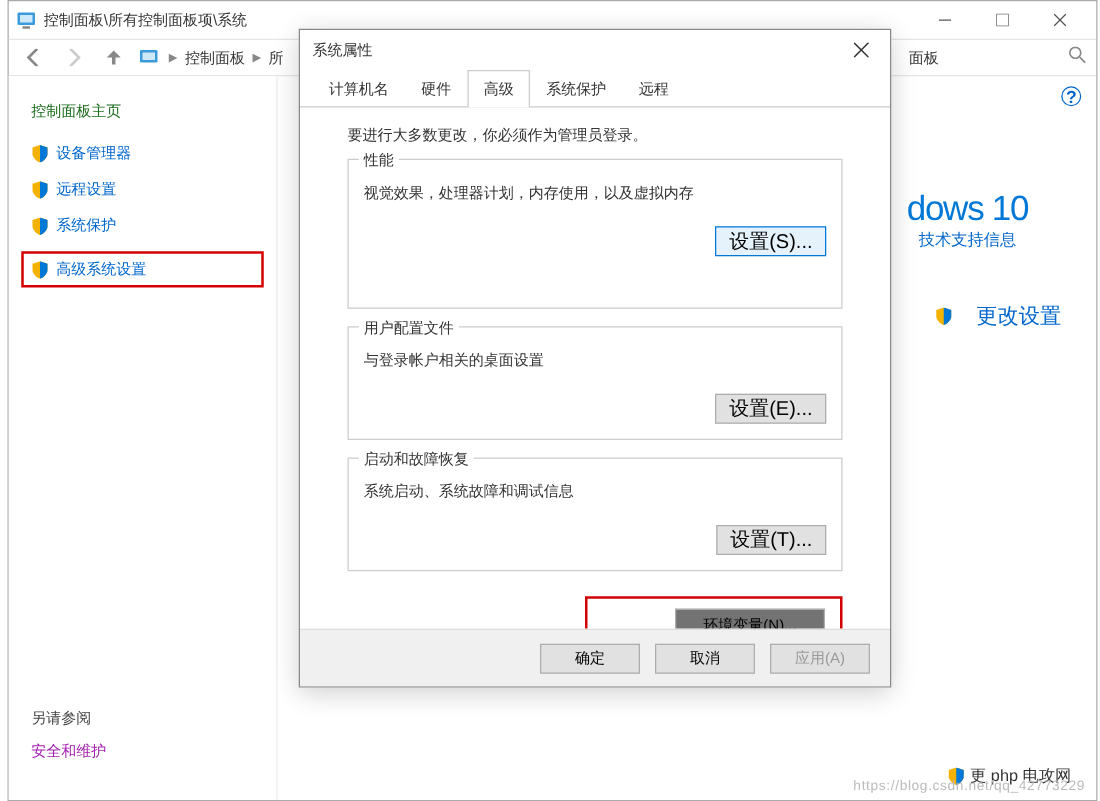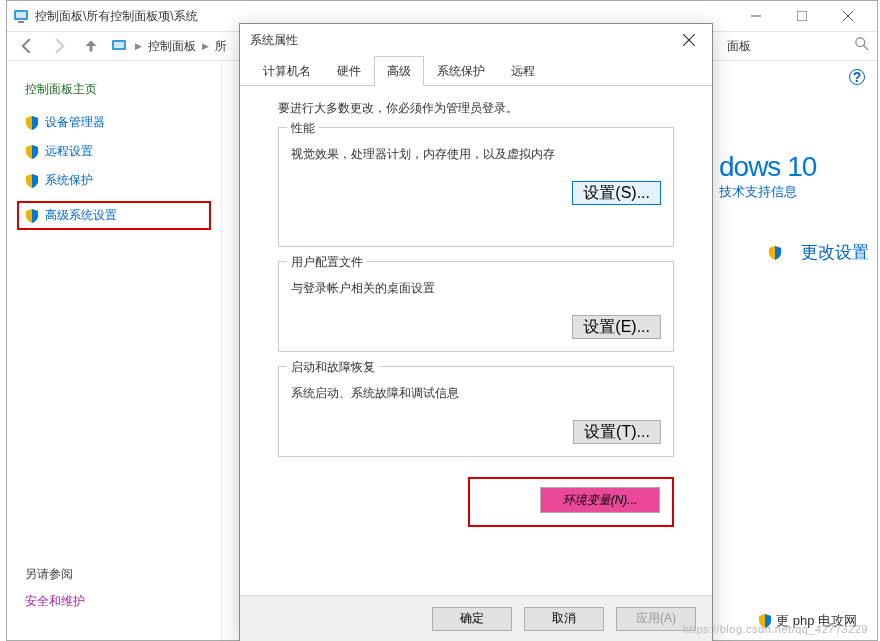--- a/index.html
+++ b/index.html
@@ -25,31 +25,31 @@
   .sidebar-title { font-size: 12px; color: #1a6b1a; margin-bottom: 16px; }
   .sidebar-item { display: flex; align-items: center; gap: 6px; font-size: 12px; color: #0066cc; margin-bottom: 12px; }
   .shield-icon { width: 14px; height: 14px; }
   .sidebar-item.highlighted { border: 2px solid #d40000; padding: 4px 6px; margin-left: -8px; margin-right: -8px; }
 
   .see-also { position: absolute; left: 18px; bottom: 30px; }
   .see-also-title { font-size: 12px; color: #444; margin-bottom: 10px; }
   .see-also-link { font-size: 12px; color: #a21caf; }
 
   .main-content { flex: 1; position: relative; }
-  .content-right { position: absolute; right: 8px; top: 0; width: 150px; text-align: left; }
+  .content-right { position: absolute; right: 28px; top: 0; width: 150px; text-align: center; }
   .windows-logo { font-size: 28px; color: #0078d7; font-weight: 300; letter-spacing: -1px; margin-top: 90px; }
   .dell-badge { width: 100px; height: 100px; border: 6px solid #0085c3; border-radius: 50%; margin: 60px auto 8px; display: flex; align-items: center; justify-content: center; color: #0085c3; font-size: 22px; font-weight: bold; font-style: italic;}
   .support-link { color: #0066cc; font-size: 13px; }
   .change-settings { display: flex; align-items: center; justify-content: flex-end; gap: 19px; margin-top: 40px; color: #0066cc; font-size: 17px; }
   .bottom-change { position: absolute; right: 20px; bottom: 10px; display:flex; align-items:center; gap:4px; font-size: 13px; color:#333; }
 
   .help-icon { position:absolute; right: 12px; top: 68px; color:#0066cc; font-size:14px; font-weight:bold; border:1px solid #0066cc; border-radius:50%; width:16px; height:16px; display:flex; align-items:center; justify-content:center; }
 
   
-  .dialog { position: absolute; left: 239px; top: 23px; width: 474px; height: 619px; background: #fff; border: 1px solid #888; box-shadow: 0 4px 20px rgba(0,0,0,0.2); display:flex; flex-direction:column; }
+  .dialog { position: absolute; left: 239px; top: 23px; width: 474px; height: 527px; background: #fff; border: 1px solid #888; box-shadow: 0 4px 20px rgba(0,0,0,0.2); display:flex; flex-direction:column; }
   .dialog-title-bar { height: 32px; display:flex; align-items:center; padding: 0 10px; font-size: 12px; color:#333; }
   .dialog-title-bar .spacer { flex:1; }
   .dialog-close { width: 26px; height: 26px; display:flex; align-items:center; justify-content:center; }
   .dialog-close svg { width: 12px; height: 12px; }
 
   .tabs { display:flex; border-bottom: 1px solid #ccc; padding: 0 10px; font-size:12px; }
   .tab { padding: 6px 12px; color:#333; border:1px solid transparent; border-bottom:none; margin-bottom:-1px; }
   .tab.active { border-color:#ccc; background:#fff; }
 
   .dialog-body { flex:1; padding: 14px 38px; font-size:12px; overflow:hidden; }
@@ -58,21 +58,21 @@
   .group { border:1px solid #ccc; padding: 10px 12px 12px; margin-bottom: 14px; position:relative; }
   .group-title { position:absolute; top:-8px; left:8px; background:#fff; padding: 0 4px; font-size:12px; color:#333; }
   .group-text { color:#333; margin: 8px 0 18px; }
   .group-actions { display:flex; justify-content:flex-end; }
   .dlg-btn { min-width: 88px; height: 24px; border:1px solid #adadad; background:#e1e1e1; font-size:16px; padding: 0 10px; }
   .dlg-btn.primary { border-color:#0078d7; background:#e5f1fb; }
   .group.tall { height: 120px; }
 
   .env-row { display:flex; justify-content:flex-end; padding: 6px 0 0; }
   .env-highlight { border:2px solid #d40000; padding: 8px 12px 12px 70px; display:inline-flex; }
-  .env-btn { min-width: 120px; height: 26px; border:1px solid #adadad; background:#ec4899; font-size:12px;font-style:italic; }
+  .env-btn { min-width: 120px; height: 26px; border:1px solid #adadad; background:#737373; font-size:12px; }
 
   .dialog-footer { height: 46px; border-top:1px solid #ddd; background:#f0f0f0; display:flex; align-items:center; justify-content:flex-end; gap: 12px; padding: 0 16px; }
   .footer-btn { min-width: 80px; height: 24px; border:1px solid #adadad; background:#e1e1e1; font-size:12px; }
   .footer-btn.disabled { color:#999; }
 
   .watermark { position: absolute; right: 12px; bottom: 6px; font-size: 11px; color: #bbb; letter-spacing: 0.5px; pointer-events:none; }
 </style>
 </head>
 <body>
 

